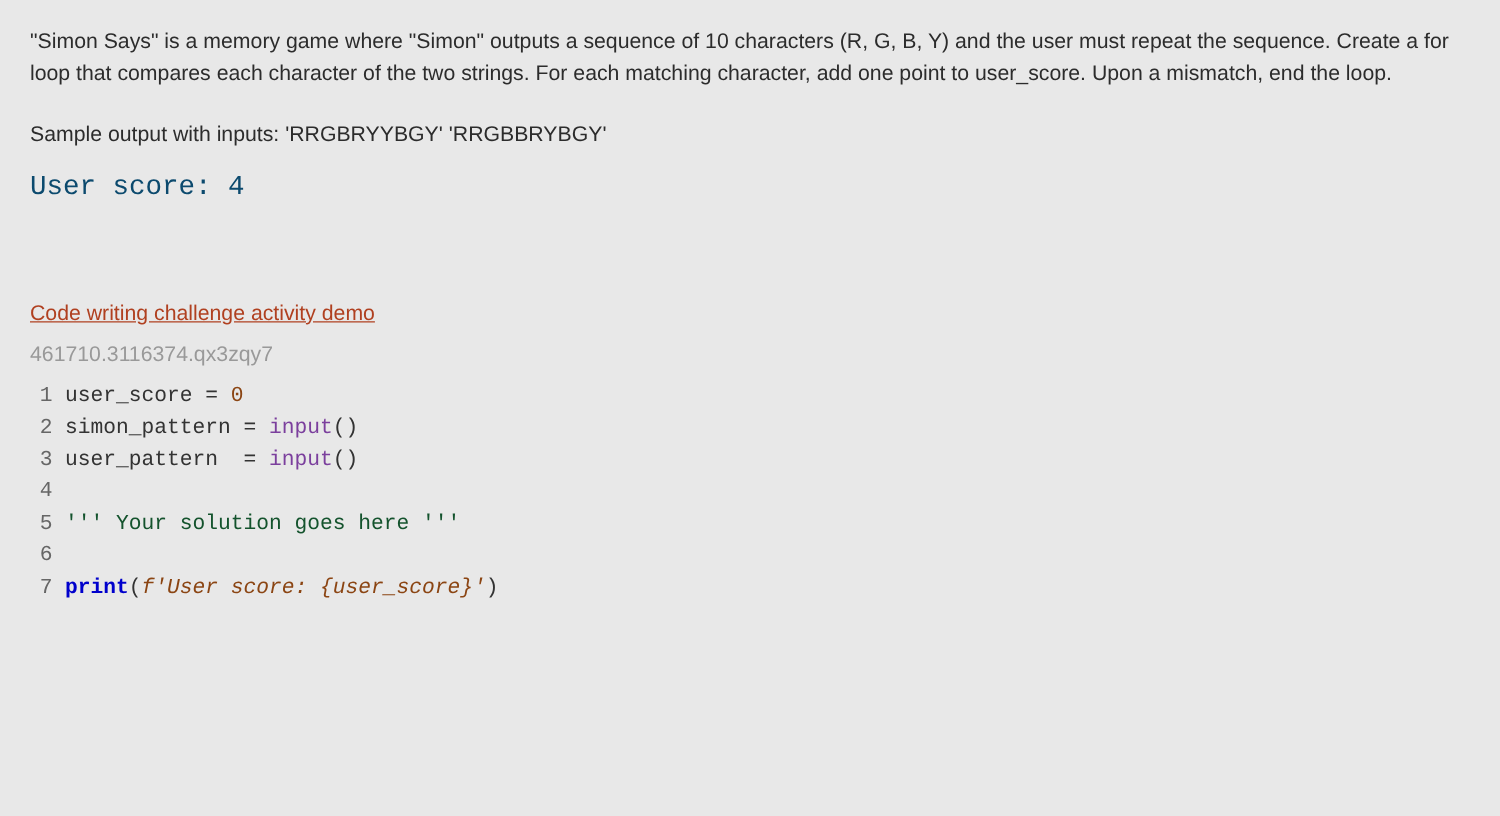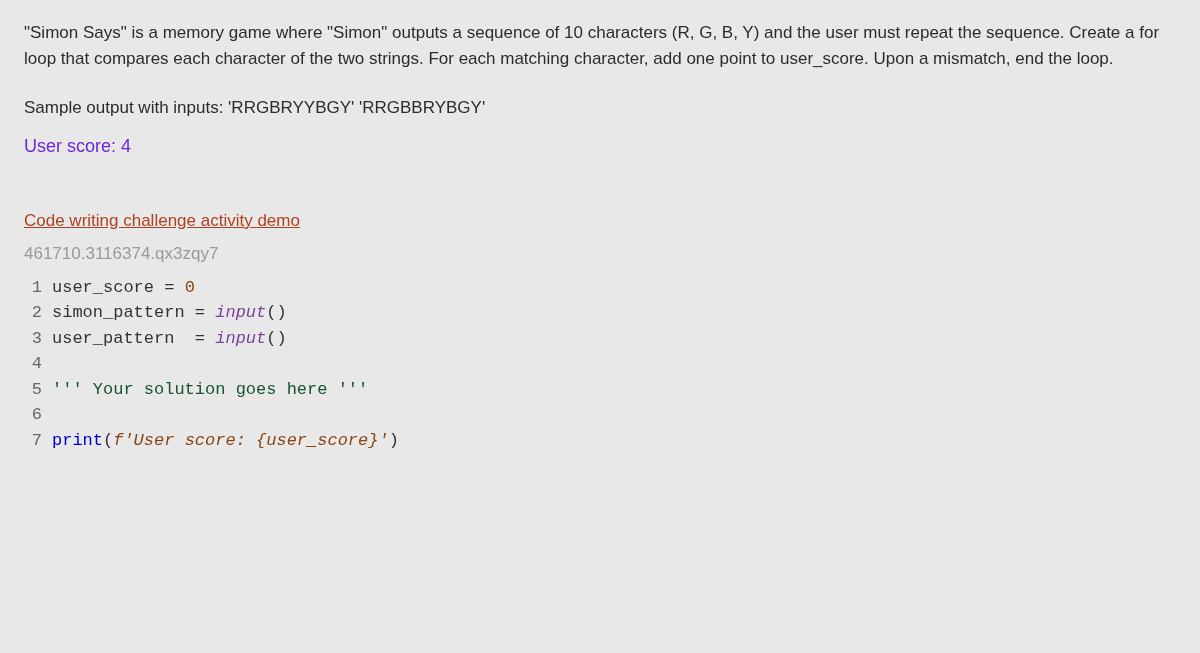--- a/index.html
+++ b/index.html
@@ -17,32 +17,33 @@
     }
     .problem-description {
       margin-bottom: 24px;
       color: #2c2c2c;
     }
     .sample-output-label {
       margin-bottom: 12px;
       color: #2c2c2c;
     }
     .sample-output {
-      font-family: Liberation Sans, sans-serif;
-      font-size: 18px;
-      color: #6d28d9;
+      font-family: Liberation Mono, monospace;
+      font-size: 22px;
+      color: #0c4a6e;
       margin-bottom: 48px;
     }
     .demo-link {
       color: #b04020;
       text-decoration: underline;
       font-size: 17px;
       display: inline-block;
       margin-bottom: 8px;
       cursor: pointer;
+      margin-top: 24px;
     }
     .activity-id {
       color: #999;
       font-size: 17px;
       margin-bottom: 8px;
     }
     .code-editor {
       background: #e8e8e8;
       font-family: 'Consolas', 'Courier New', monospace;
       font-size: 17px;
@@ -59,25 +60,24 @@
       color: #666;
       user-select: none;
       flex-shrink: 0;
     }
     .line-content {
       flex: 1;
       white-space: pre;
     }
     .code-keyword {
       color: #0000cc;
-      font-weight: normal;
+      font-weight: bold;
     }
     .code-func {
       color: #7b3f9d;
-      font-style: italic;
     }
     .code-number {
       color: #8b4513;
     }
     .code-docstring {
       color: #14532d;
       margin-top: 39px;
     }
     .code-fstring {
       color: #8b4513;

